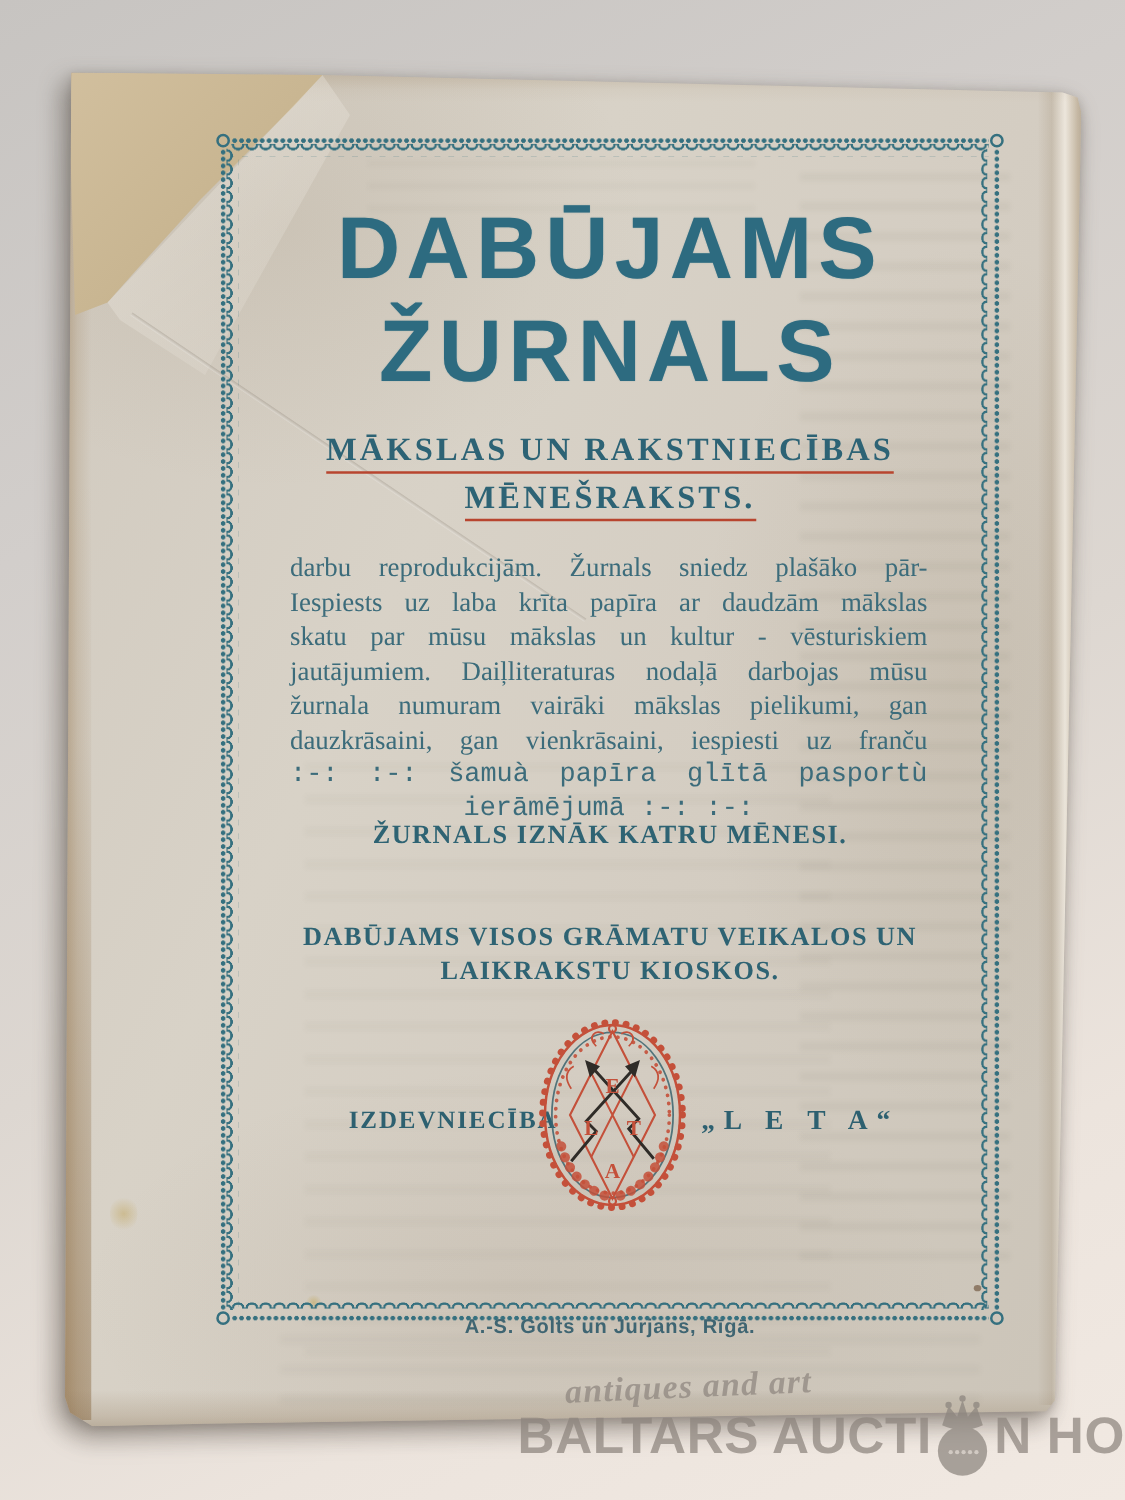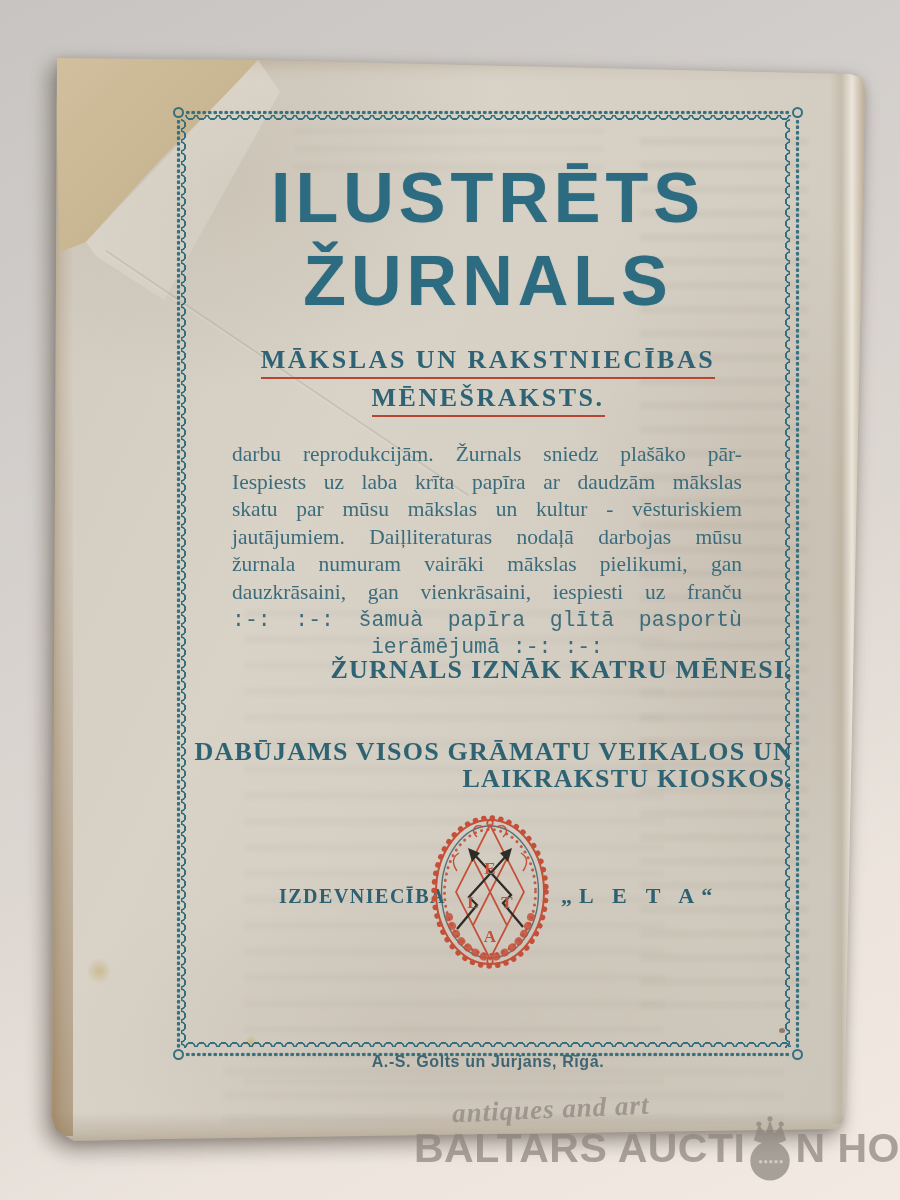--- a/index.html
+++ b/index.html
@@ -93,21 +93,21 @@
   .title{position:absolute;left:0;width:100%;top:40px;
     font-family:"Liberation Sans",sans-serif;font-weight:bold;font-size:70px;line-height:83px;
     letter-spacing:5px;color:#2d6b80;text-shadow:0 0 1px rgba(45,107,128,.4);}
   .subtitle{position:absolute;left:0;width:100%;top:228px;font-weight:bold;font-size:26px;line-height:30px;
     letter-spacing:2.5px;color:#2d6375;}
   .subtitle .ul{display:inline-block;padding-bottom:2px;border-bottom:2.5px solid #b8452f;margin-bottom:4px;}
   .para{position:absolute;left:49px;top:324px;width:510px;font-size:21.5px;line-height:27.6px;
     color:#3c6c7b;text-align:justify;}
   .para .pline{text-align:justify;text-align-last:justify;}
   .para .pline:last-child{text-align-last:center;font-family:Liberation Mono, monospace;}
-  .mid{position:absolute;left:0;width:100%;font-weight:bold;letter-spacing:1.2px;color:#2e6373;font-size:26px;text-align:right;}
+  .mid{position:absolute;left:0;width:100%;font-weight:bold;letter-spacing:1.2px;color:#2e6373;font-size:21px;}
   .mid1{top:538px;} .mid2{top:572px;} .mid3{top:620px;} .mid4{top:647px;}
   .pub-label{position:absolute;left:96px;top:768px;font-weight:bold;font-size:20px;letter-spacing:1.5px;color:#2d6070;}
   .pub-name{position:absolute;left:378px;top:766px;font-weight:bold;font-size:22px;letter-spacing:7px;color:#2d6070;}
   .emblem{position:absolute;left:244px;top:694px;width:126px;height:162px;}
   .imprint{position:absolute;left:0;width:100%;top:936px;
     font-family:"Liberation Sans",sans-serif;font-weight:bold;font-size:16px;letter-spacing:.6px;color:#3f6572;}
 
   
   .wm-script{position:absolute;left:452px;top:1094px;transform:rotate(-2.5deg);
     font-style:italic;font-weight:bold;font-size:27px;letter-spacing:1px;color:rgba(141,133,126,.72);}
@@ -149,21 +149,21 @@
         <div class="fs fs-right"></div>
         <div class="ring ring-tl"></div>
         <div class="ring ring-tr"></div>
         <div class="ring ring-bl"></div>
         <div class="ring ring-br"></div>
       </div>
 
       <div class="content">
 
         <div class="title">
-          <div>ILUSTRĒTS</div>
+          <div>DABŪJAMS</div>
           <div>ŽURNALS</div>
         </div>
 
         <div class="subtitle">
           <div><span class="ul">MĀKSLAS UN RAKSTNIECĪBAS</span></div>
           <div><span class="ul">MĒNEŠRAKSTS.</span></div>
         </div>
 
         <div class="para">
           <div class="pline">darbu reprodukcijām. Žurnals sniedz plašāko pār-</div>

